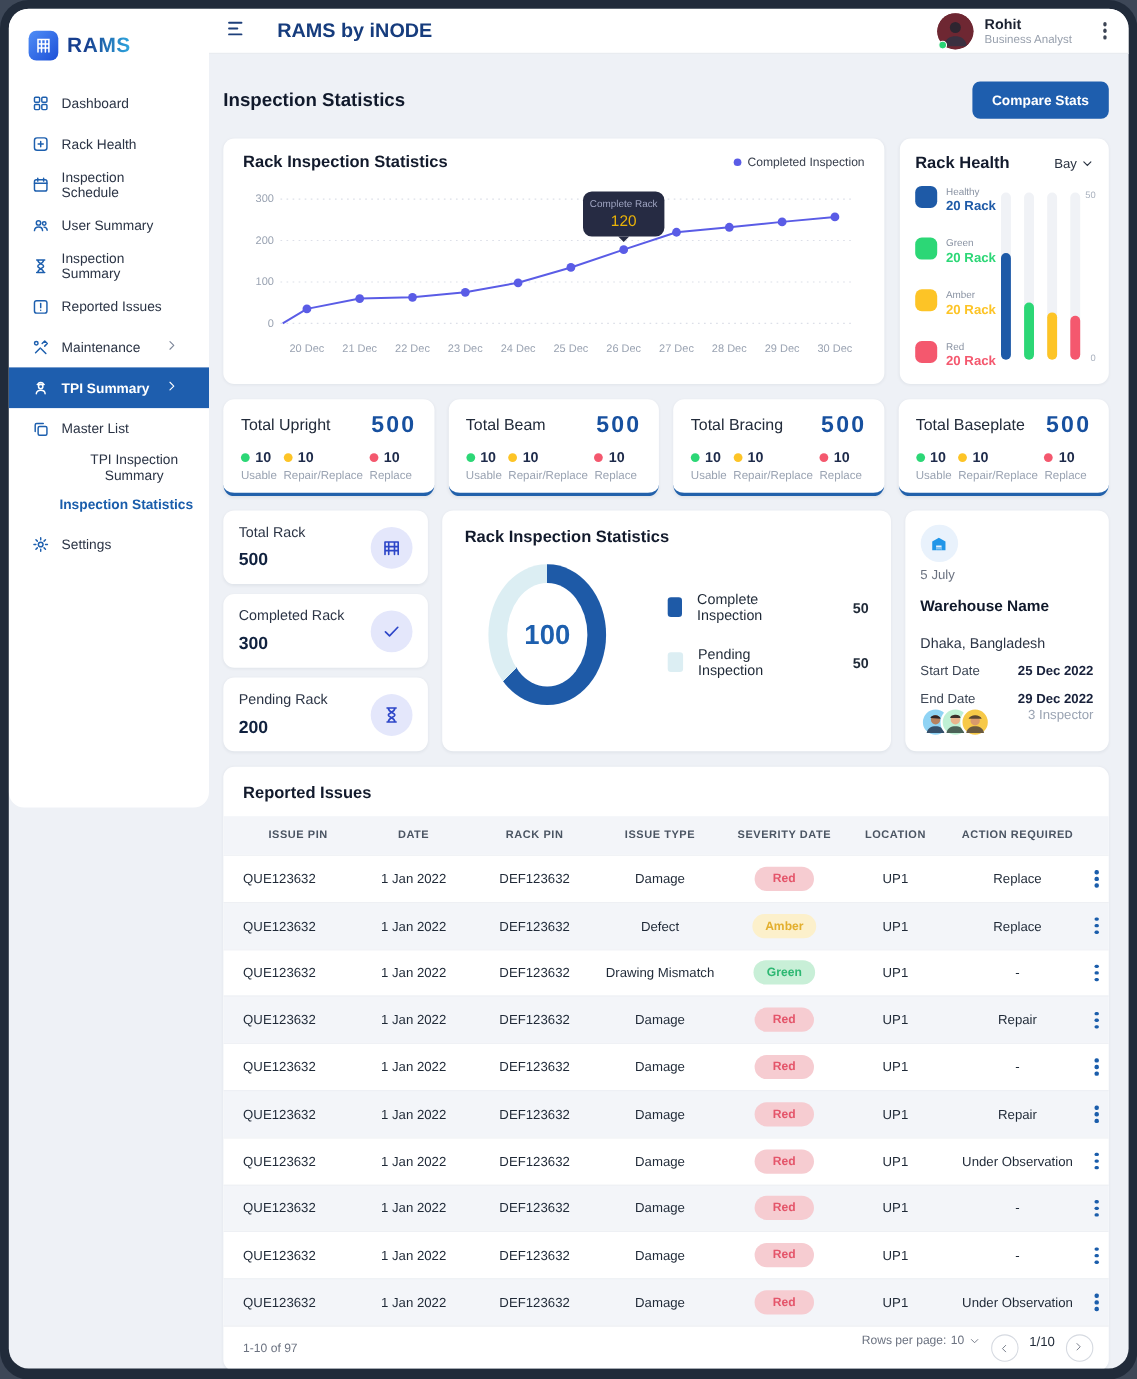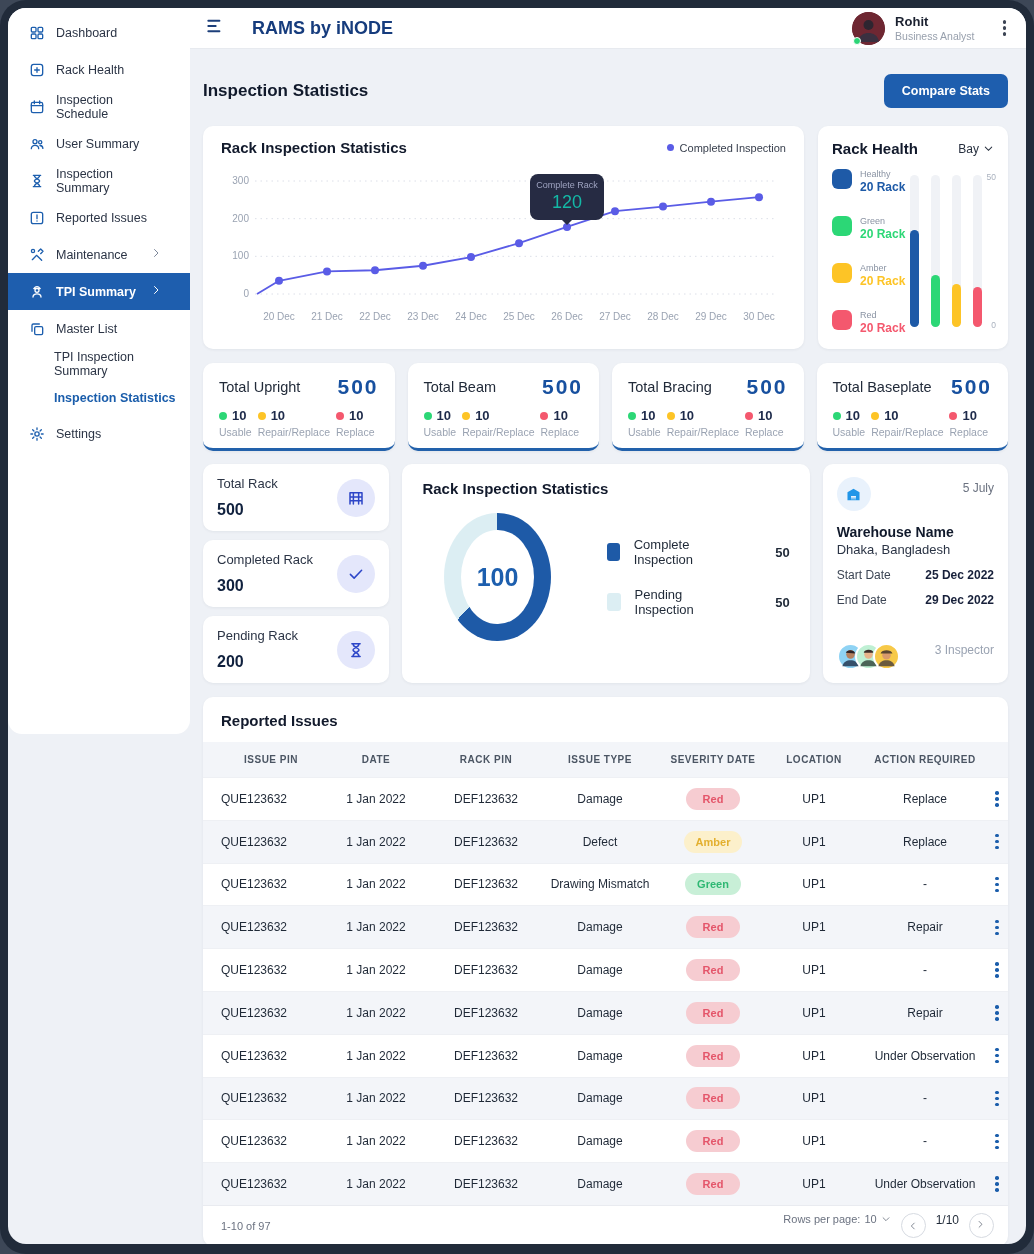--- a/index.html
+++ b/index.html
@@ -15,21 +15,21 @@
   .logo-text { font-size:19px; font-weight:800; letter-spacing:.5px;
     background:linear-gradient(90deg,#173f8f 30%,#2fa8e0); -webkit-background-clip:text; background-clip:text; color:transparent; }
   .menu { margin-top:6px; }
   .mi { display:flex; align-items:center; gap:11px; height:37px; padding:0 28px 0 21px; font-size:12.5px; color:#2b3445; cursor:pointer; }
   .mi svg { width:16px; height:16px; stroke:#1d5fae; fill:none; stroke-width:2; stroke-linecap:round; stroke-linejoin:round; flex:0 0 auto; }
   .mi .chev { margin-left:auto; }
   .mi .chev svg { stroke:#7c8699; width:12px; height:12px; }
   .mi.active { background:#1e5eae; color:#fff; font-weight:600; }
   .mi.active svg { stroke:#fff; }
   .mi.active .chev svg { stroke:#fff; }
-  .submi { height:34px; display:flex; align-items:center; padding-left:46px; font-size:12.5px; color:#2b3445; cursor:pointer; }
+  .submi { height:34px; display:flex; align-items:center; padding-left:46px; font-size:12.5px; color:#2b3445; cursor:pointer;text-align:center; }
   .submi.selected { color:#1a5dab; font-weight:700; }
 
   
   .topbar { position:absolute; left:182px; right:0; top:0; height:41px; background:#fff; border-bottom:1px solid #e7eaef; display:flex; align-items:center; padding:0 10px 0 16px; z-index:4; }
   .hamburger svg { width:18px; height:16px; stroke:#1d3f7a; stroke-width:2.4; stroke-linecap:round; }
   .app-title { font-size:18px; font-weight:700; color:#163c7d; margin-left:28px; }
   .user-block { margin-left:auto; display:flex; align-items:center; gap:10px; }
   .avatar { width:33px; height:33px; border-radius:50%; background:#6e2732; position:relative; overflow:visible; flex:0 0 auto; }
   .avatar svg { position:absolute; inset:0; border-radius:50%; }
   .status-dot { position:absolute; left:1px; bottom:0; width:8px; height:8px; background:#2bd576; border:1.5px solid #fff; border-radius:50%; }
@@ -54,21 +54,21 @@
   
   .chart-card { flex:1; padding:13px 18px 6px; position:relative; }
   .chart-head { display:flex; justify-content:space-between; align-items:center; }
   .chart-title { font-size:15px; font-weight:700; color:#121a2c; }
   .legend-line { display:flex; align-items:center; gap:6px; font-size:11px; color:#39404e;text-align:right; }
   .legend-line .dot { width:7px; height:7px; border-radius:50%; background:#5a5ce6; }
   .linechart-wrap { position:relative; margin-top:2px; }
   .tooltip { position:absolute; width:74px; background:#262b43; border-radius:8px; padding:6px 4px 7px; text-align:center; z-index:3; }
   .tooltip::after { content:""; position:absolute; left:50%; bottom:-5px; margin-left:-5px; border-left:5px solid transparent; border-right:5px solid transparent; border-top:5px solid #262b43; }
   .tooltip .tl { font-size:9px; color:#9ea3c0; }
-  .tooltip .tv { font-size:18px; color:#14b8a6; margin-top:2px; }
+  .tooltip .tv { font-size:14px; color:#eab308; margin-top:2px; }
 
   
   .rack-health { width:190px; padding:14px 14px 12px; display:flex; flex-direction:column; }
   .rh-head { display:flex; justify-content:space-between; align-items:center; }
   .rh-title { font-size:15px; font-weight:700; color:#121a2c; }
   .rh-filter { display:flex; align-items:center; gap:4px; font-size:12px; color:#27303f; cursor:pointer; }
   .rh-filter svg { width:11px; height:11px; stroke:#27303f; stroke-width:2.2; fill:none; stroke-linecap:round; }
   .rh-body { display:flex; flex:1; margin-top:12px; }
   .rh-legend { display:flex; flex-direction:column; justify-content:space-between; padding-bottom:2px; }
   .rh-item { display:flex; flex-direction:column; }
@@ -105,26 +105,26 @@
   .donut-body { display:flex; align-items:center; margin-top:16px; }
   .donut { width:128px; height:128px; border-radius:50%; margin-left:22px; position:relative; }
   .donut-hole { position:absolute; inset:17px; background:#fff; border-radius:50%; display:flex; align-items:center; justify-content:center; font-size:25px; font-weight:800; color:#1d5fae; }
   .donut-legend { margin-left:56px; display:flex; flex-direction:column; gap:20px; }
   .dl-row { display:flex; align-items:center; font-size:13px; color:#1f2937; }
   .dl-chip { width:18px; height:18px; border-radius:3px; margin-right:14px; }
   .dl-val { font-weight:700; margin-left:44px; min-width:26px; text-align:right; }
 
   
   .warehouse { width:190px; padding:13px 14px; display:flex; flex-direction:column; }
-  .wh-top { display:flex; justify-content:space-between; align-items:flex-start; }
+  .wh-top { display:flex; justify-content:flex-end; align-items:flex-start;flex-direction:column; }
   .wh-icon { width:34px; height:34px; border-radius:50%; background:#e9f2fc; display:flex; align-items:center; justify-content:center; }
   .wh-icon svg { width:17px; height:17px; }
   .wh-date { font-size:12px; color:#6b7280; margin-top:4px; }
   .wh-name { font-size:14px; font-weight:700; color:#10192b; margin-top:13px; }
-  .wh-loc { font-size:13px; color:#2b3445; margin-top:2px; }
+  .wh-loc { font-size:13px; color:#2b3445; margin-top:19px; }
   .wh-row { display:flex; justify-content:space-between; font-size:12px; margin-top:11px; }
   .wh-row .k { color:#3c4554; }
   .wh-row .v { color:#17203a; font-weight:600; }
   .wh-foot { display:flex; justify-content:space-between; margin-top:auto; }
   .insp-avatars { display:flex; }
   .ia { width:27px; height:27px; border-radius:50%; border:2px solid #fff; position:relative; }
   .ia + .ia { margin-left:-9px; }
   .insp-count { font-size:12px; color:#9aa3b2; }
 
   
@@ -155,20 +155,28 @@
 
   svg text { font-family:"Liberation Sans", sans-serif; }
 </style>
 </head>
 <body>
 
 <div class="frame">
 <div class="app">
 
   <aside class="sidebar">
+    <div class="logo-row">
+      <span class="logo-tile">
+        <svg viewBox="0 0 24 24" width="17" height="17" fill="none" stroke="#fff" stroke-width="2" stroke-linecap="round">
+              <path d="M5 20V4h14v16M5 10h14M5 15h14M9.5 4v16M14.5 4v16"></path>
+            </svg>
+      </span>
+      <span class="logo-text">RAMS</span>
+    </div>
     <nav class="menu">
       <div class="mi">
         <svg viewBox="0 0 24 24">
               <rect x="3.5" y="3.5" width="7" height="7" rx="1.5"></rect>
               <rect x="13.5" y="3.5" width="7" height="7" rx="1.5"></rect>
               <rect x="3.5" y="13.5" width="7" height="7" rx="1.5"></rect>
               <rect x="13.5" y="13.5" width="7" height="7" rx="1.5"></rect>
             </svg>
         <span>Dashboard</span>
       </div>

